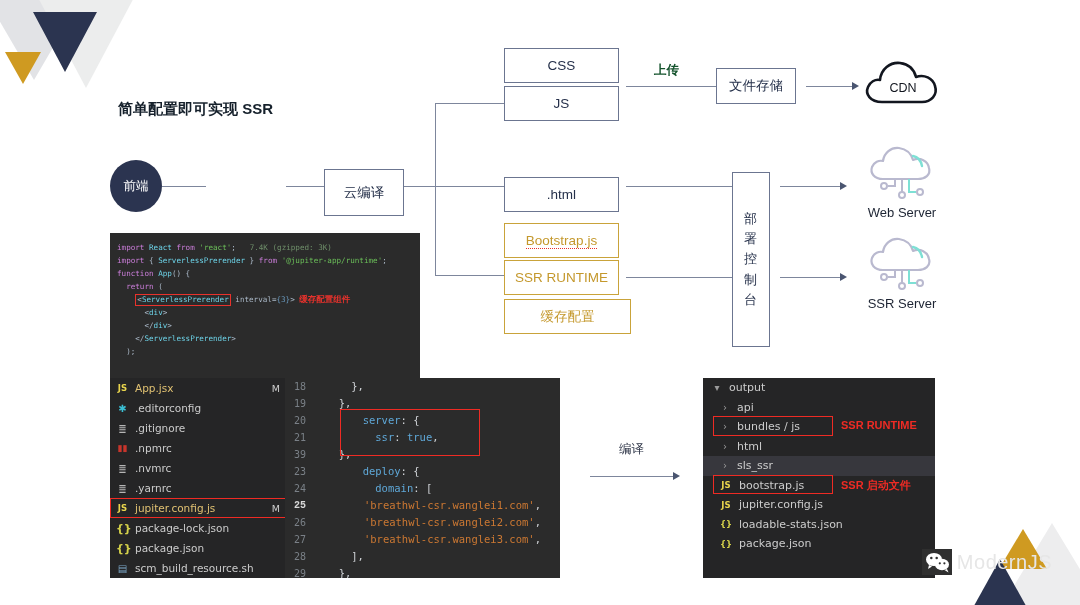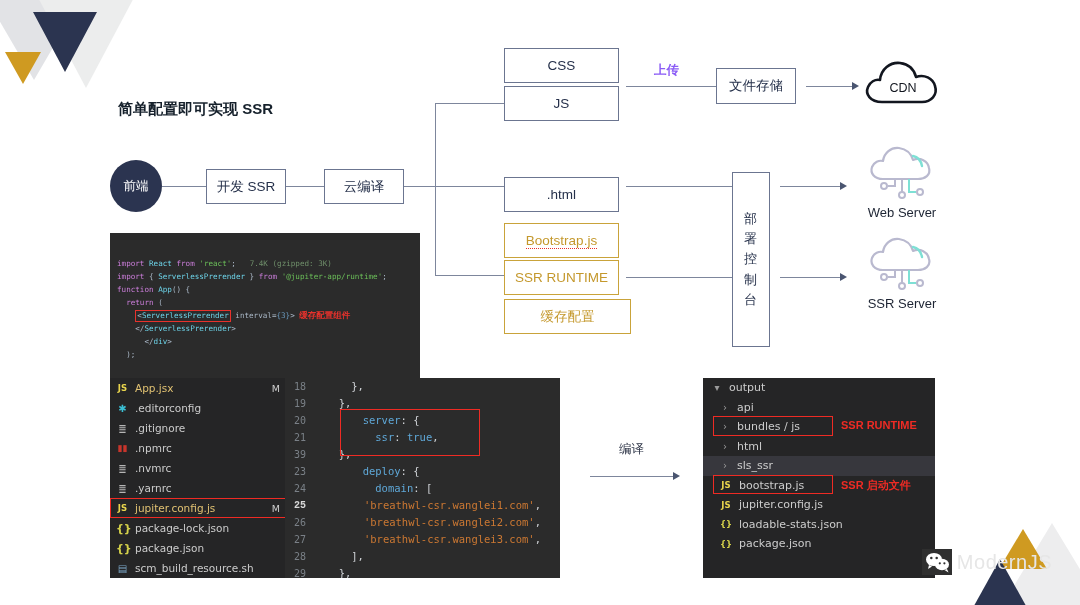--- a/index.html
+++ b/index.html
@@ -89,36 +89,36 @@
   }
   .conn { position:absolute; background:#7d869c; }
   .conn.h { height:1px; }
   .conn.v { width:1px; }
   .arrow-head {
     position:absolute; width:0; height:0;
     border-top:4px solid transparent; border-bottom:4px solid transparent;
     border-left:7px solid #4a5570;
   }
   .edge-label {
-    position:absolute; font-size:12.5px; color:#8b5cf6; font-weight:700;
+    position:absolute; font-size:12.5px; color:#14532d; font-weight:700;
   }
   .cloud-label {
     position:absolute; font-size:13px; color:#1d2433; text-align:center; width:120px;
   }
   .cloud-ico { position:absolute; }
 
   
   .shot { position:absolute; overflow:hidden; }
 
   #code-top {
     left:110px; top:233px; width:310px; height:145px;
     background:#2b2b2b;
     font-family:"DejaVu Sans Mono","Liberation Mono",monospace;
     font-size:7.6px; line-height:13px; color:#a9b7c6;
-    padding:24px 7px;
+    padding:8px 7px;
   }
   #code-top .ln { white-space:pre; }
   .kw  { color:#cc7edb; }
   .id  { color:#6dd3e8; }
   .str { color:#6bbf59; }
   .cmt { color:#6f8f6a; }
   .tag { color:#6dd3e8; }
   .num { color:#6897bb; }
   .redlabel { color:#e8322c; font-family:"Liberation Sans",sans-serif; font-size:8.5px; font-weight:700; }
   .redbox-inline {
@@ -204,27 +204,24 @@
   <div class="tri-up" id="tri-navy-bot"></div>
 
   <div id="page-subtitle">简单配置即可实现 SSR</div>
 
   <div class="circle-node" style="left:110px; top:160px; width:52px; height:52px;">
     <span>前端</span>
   </div>
 
   <div class="conn h" style="left:162px; top:186px; width:44px;"></div>
 
-  <div class="node-box" style="left:206px; top:169px; width:80px; height:35px;">
-    <span>开发 SSR</span>
-  </div>
 
   <div class="conn h" style="left:286px; top:186px; width:38px;"></div>
 
-  <div class="node-box" style="left:324px; top:169px; width:80px; height:35px;">
+  <div class="node-box" style="left:324px; top:169px; width:80px; height:47px;">
     <span>云编译</span>
   </div>
 
   <div class="conn h" style="left:404px; top:186px; width:100px;"></div>
   <div class="conn v" style="left:435px; top:103px; height:172px;"></div>
   <div class="conn h" style="left:435px; top:103px; width:69px;"></div>
   <div class="conn h" style="left:435px; top:275px; width:69px;"></div>
 
   <div class="node-box" style="left:504px; top:48px; width:115px; height:35px;">
     <span>CSS</span>
@@ -310,22 +307,23 @@
   <div class="arrow-head" style="left:673px; top:472px;"></div>
 
   <div class="shot" id="code-top">
     <div id="code-top-lines">
         <div class="ln"><span class="kw">import</span> <span class="id">React</span> <span class="kw">from</span> <span class="str">'react'</span>;   <span class="cmt">7.4K (gzipped: 3K)</span></div>
         <div class="ln"><span class="kw">import</span> { <span class="id">ServerlessPrerender</span> } <span class="kw">from</span> <span class="str">'@jupiter-app/runtime'</span>;</div>
         <div class="ln"></div>
         <div class="ln"><span class="kw">function</span> <span class="id">App</span>() {</div>
         <div class="ln">  <span class="kw">return</span> (</div>
         <div class="ln">    <span class="redbox-inline">&lt;<span class="id">ServerlessPrerender</span></span> interval=<span class="num">{3}</span>&gt; <span class="redlabel">缓存配置组件</span></div>
+        <div class="ln">      &lt;<span class="tag">div</span>&gt;</div>
+        <div class="ln">      &lt;/<span class="tag">div</span>&gt;</div>
         <div class="ln">    &lt;/<span class="id">ServerlessPrerender</span>&gt;</div>
-        <div class="ln">      &lt;/<span class="tag">div</span>&gt;</div>
         <div class="ln">  );</div>
       </div>
   </div>
 
   <div class="shot" id="file-tree">
     <div id="file-tree-rows">
         <div class="ft-row">
           <span class="ft-ico ico-js">JS</span>
           <span class="ft-name active">App.jsx</span>
           <span class="ft-mod">M</span>

